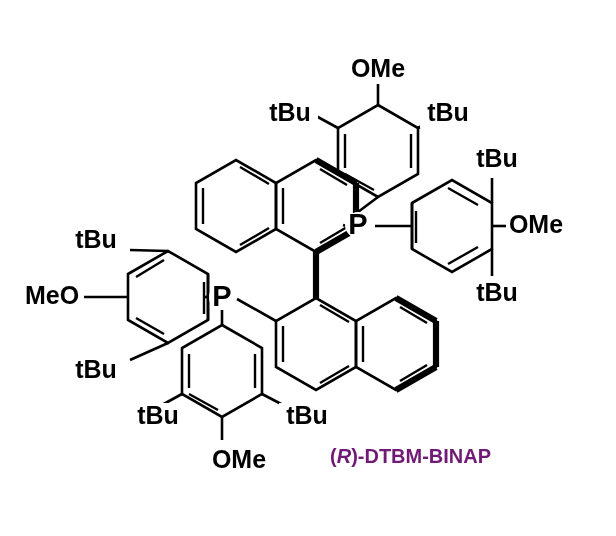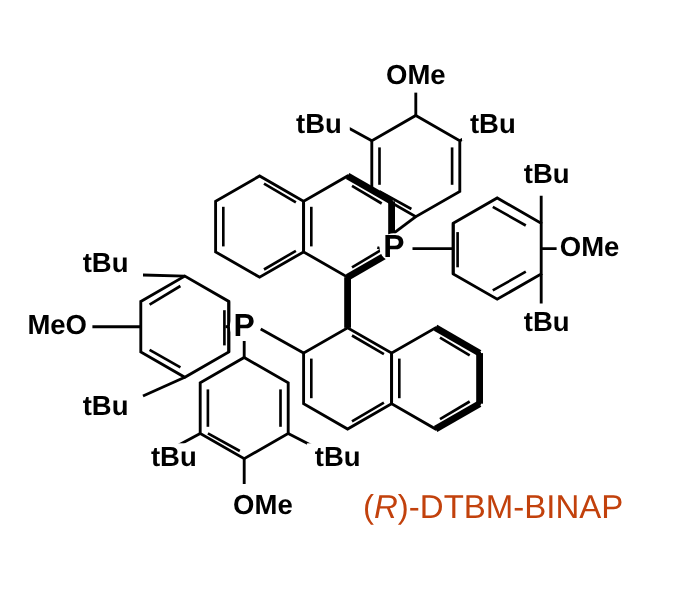--- a/index.html
+++ b/index.html
@@ -46,23 +46,23 @@
   }
   .label-P {
     font-size: 29px;
   }
   .label-sub {
     font-size: 25px;
   }
   .caption {
     position: absolute;
     font-family: "Liberation Sans", sans-serif;
-    font-weight: normal;
-    color: #c2410c;
-    font-size: 30px;
+    font-weight: bold;
+    color: #701a75;
+    font-size: 20px;
     white-space: nowrap;
   }
   .caption .ital {
     font-style: italic;
   }
 </style>
 </head>
 <body>
 
 <div id="canvas">

